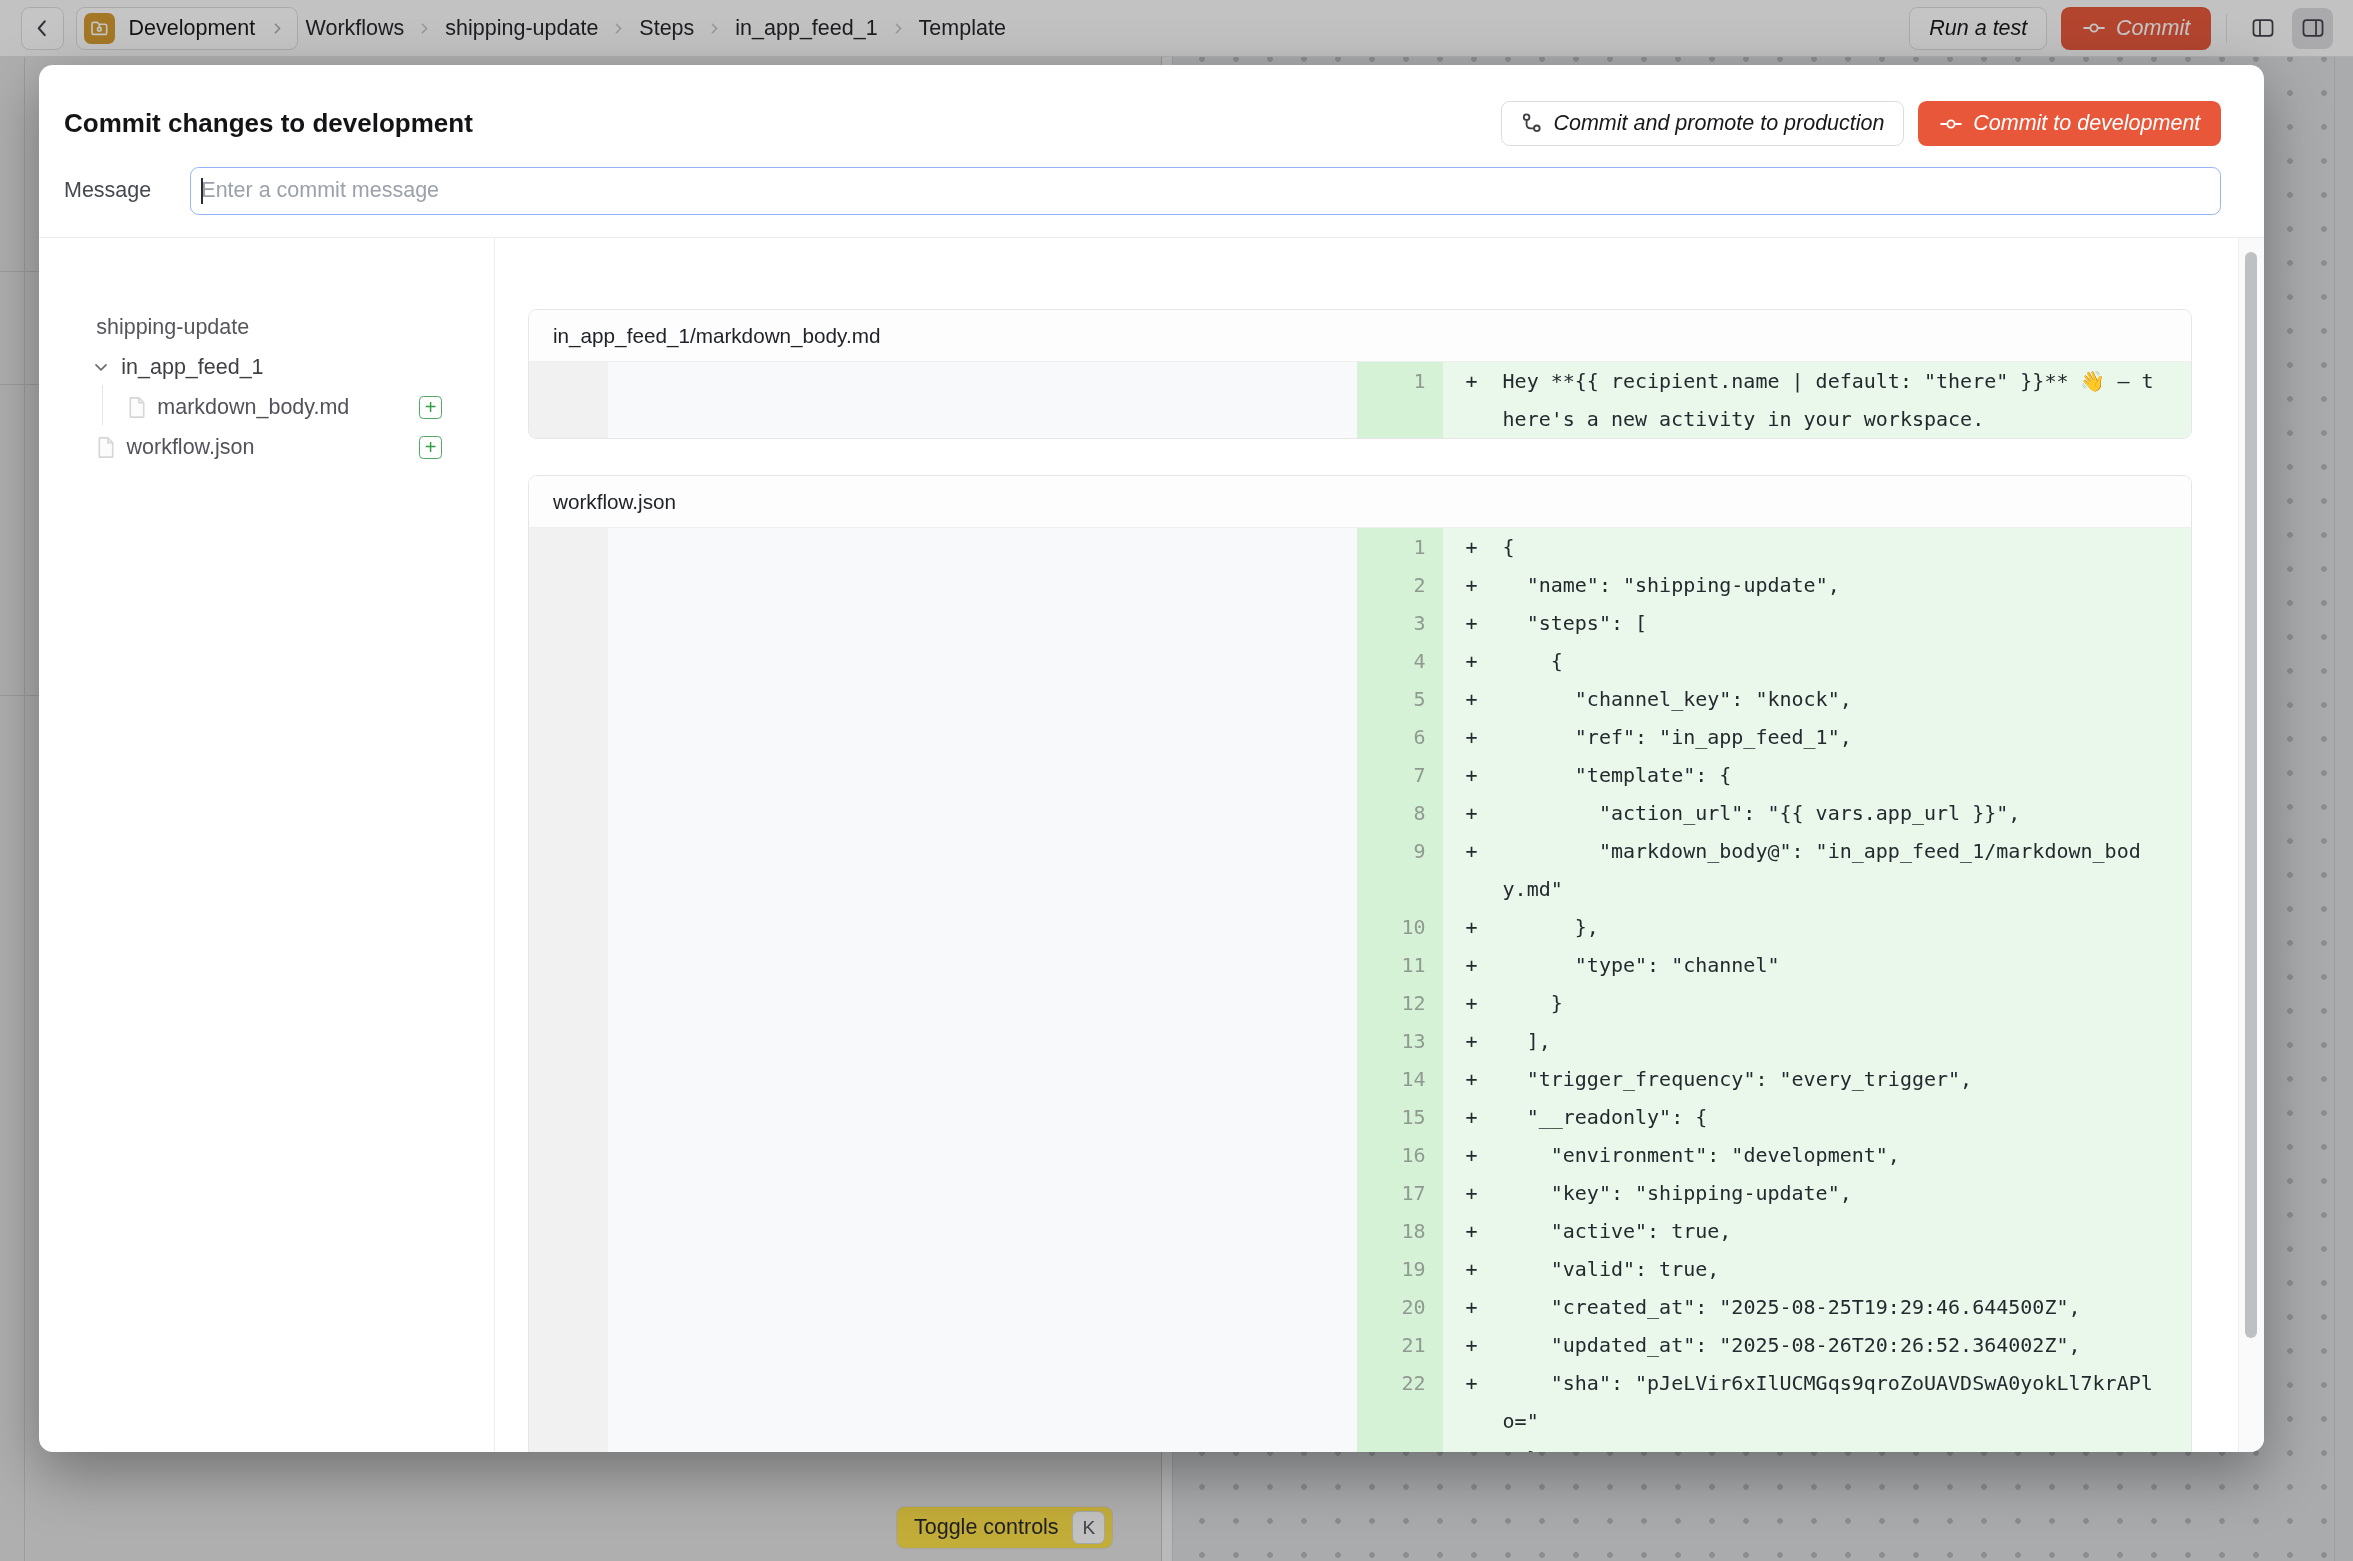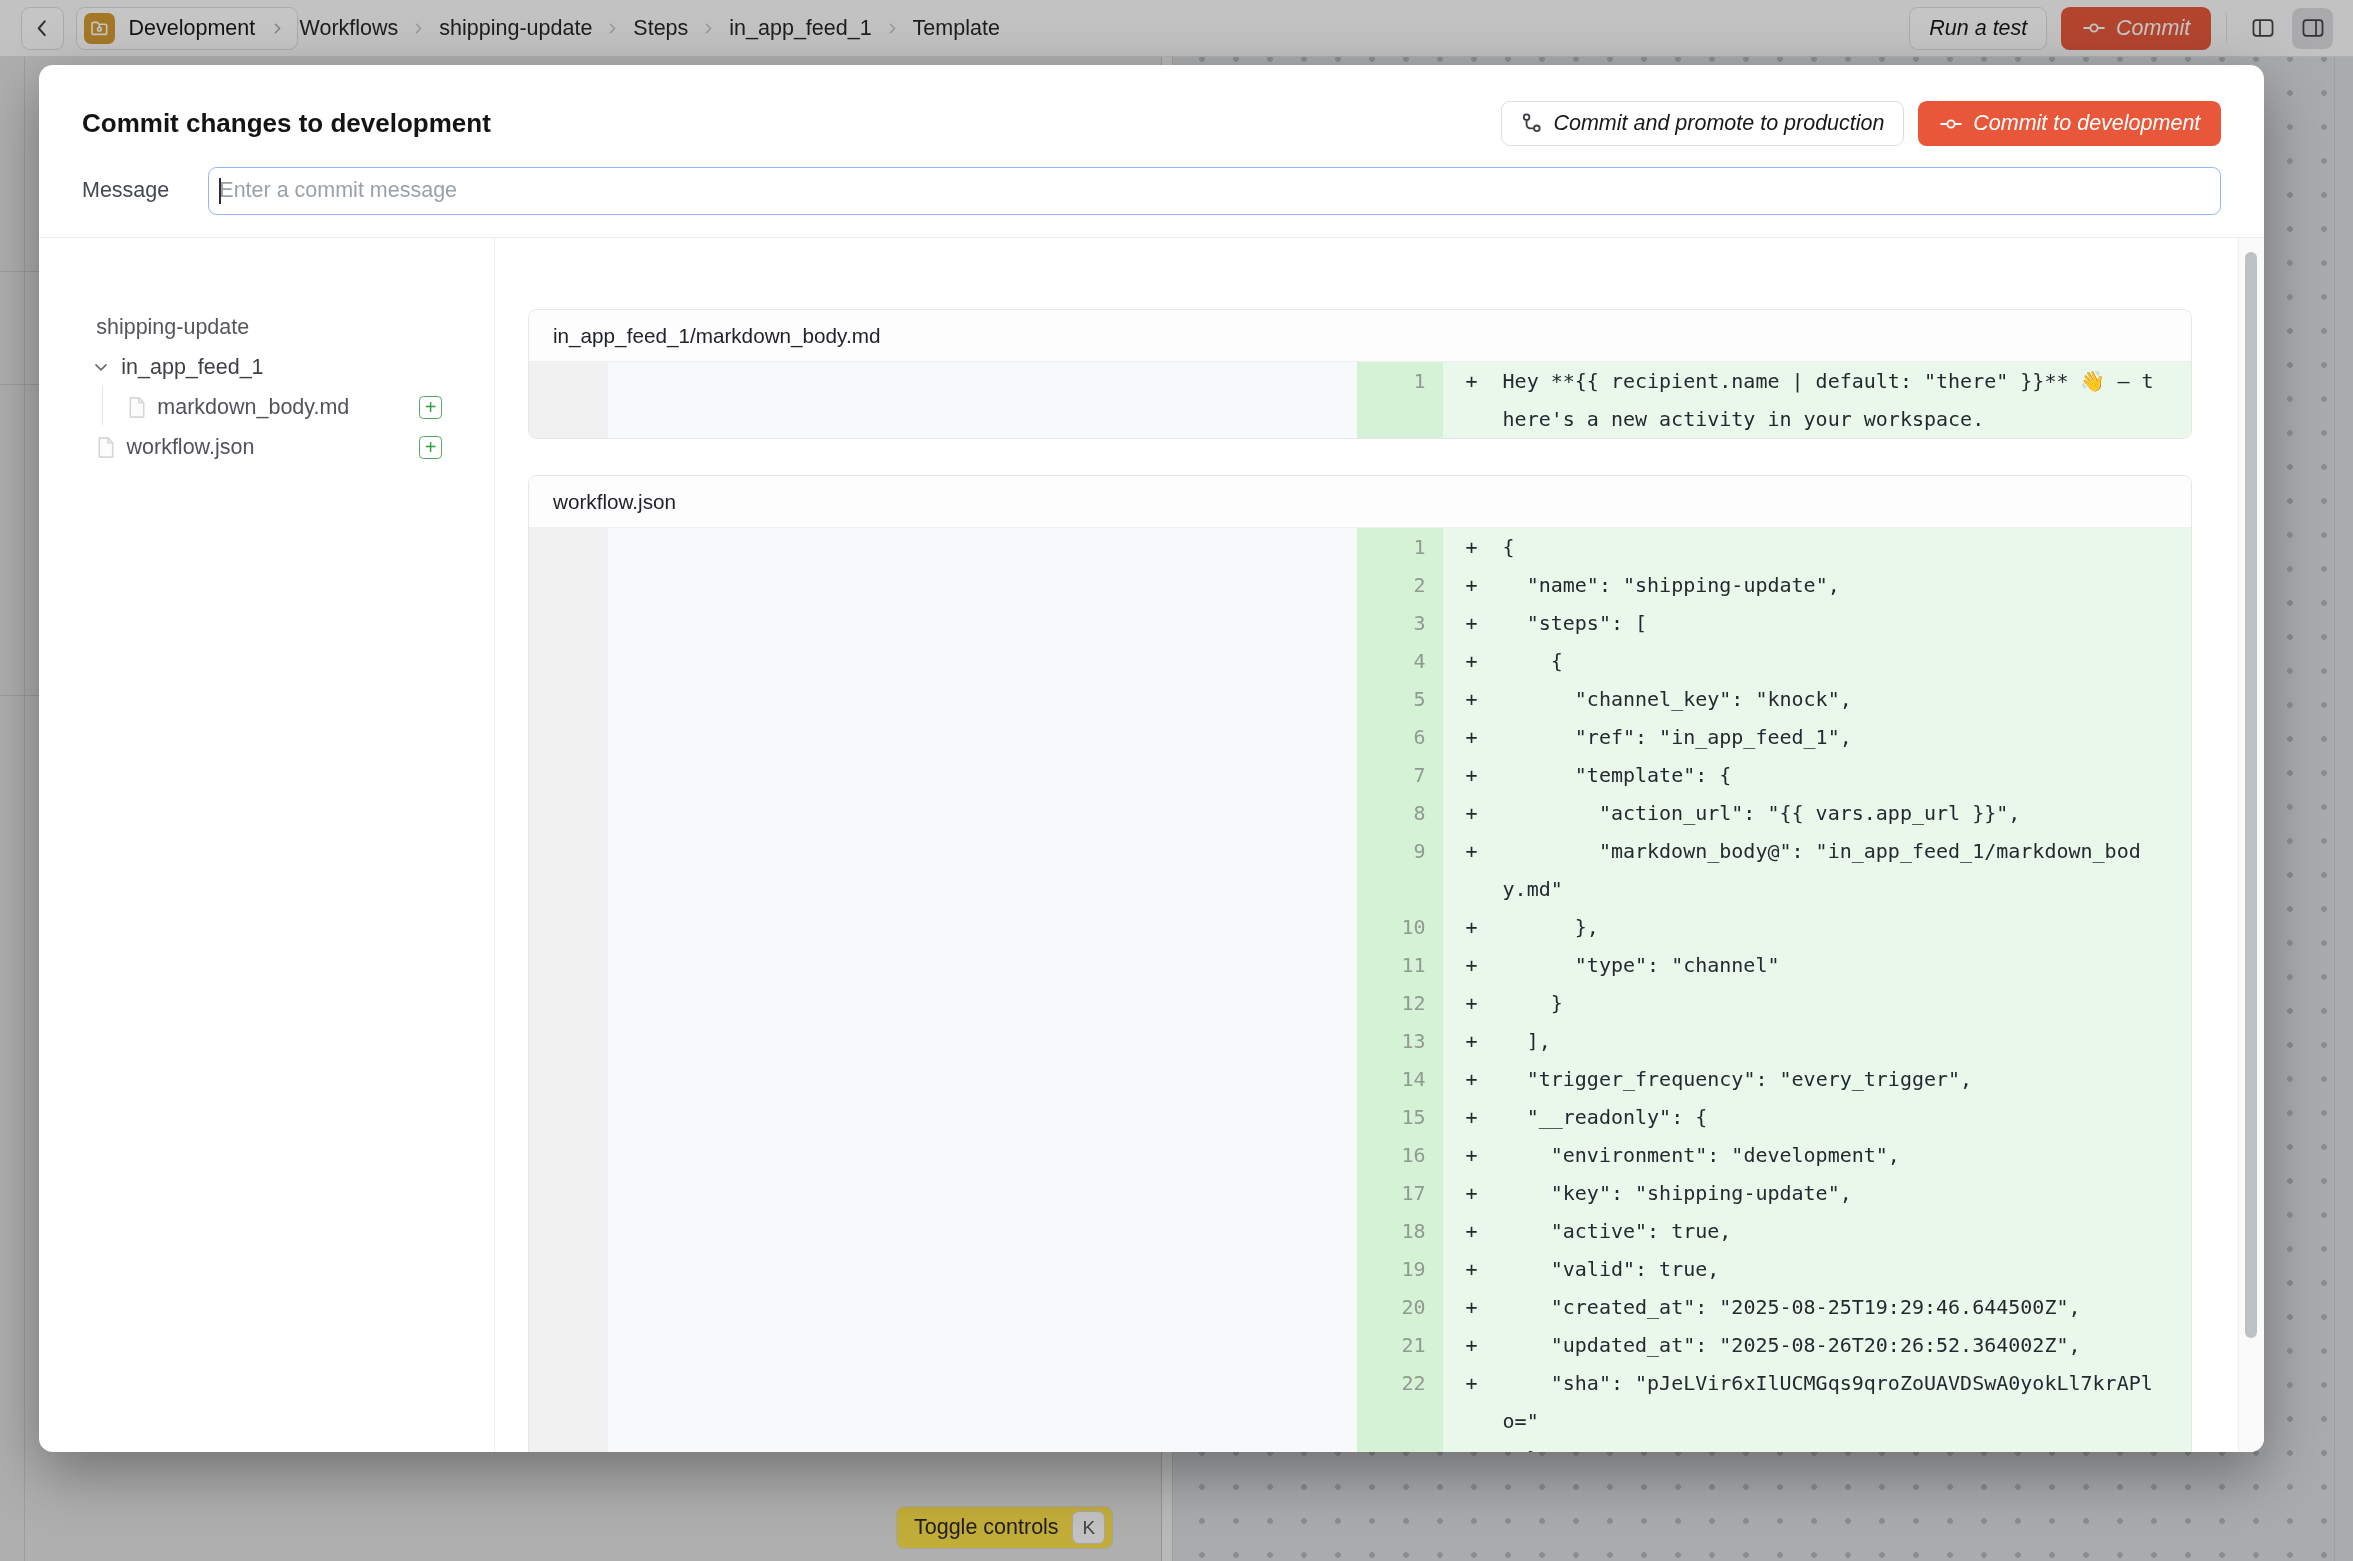--- a/index.html
+++ b/index.html
@@ -10,21 +10,21 @@
   
   .topbar { position:absolute; left:0; top:0; right:0; height:57px; background:#FBFBFB;
             border-bottom:0.9px solid #E3E3E6; display:flex; align-items:center; padding:0 20.7px; z-index:1; }
   .iconbtn { height:43px; width:43px; border:0.9px solid #DCDCE0; border-radius:8.6px; background:#FFFFFF;
              display:flex; align-items:center; justify-content:center; }
   .env-chip { display:flex; align-items:center; gap:14px; height:43px; margin-left:12px;
               border:0.9px solid #DCDCE0; border-radius:8.6px; background:#FFFFFF; padding:0 10.3px 0 6.9px; }
   .env-badge { width:31px; height:31px; border-radius:6.9px; background:#D49A2E; display:flex;
                align-items:center; justify-content:center; }
   .env-label { font-size:21.5px; color:#18181B; font-weight:500; }
-  .breadcrumb { display:flex; align-items:center; gap:12px; margin-left:2px; }
+  .breadcrumb { display:flex; align-items:center; gap:12px; margin-left:8px; }
   .bc-item { font-size:21.5px; color:#26262B; }
   .bc-sep, .chip-caret { display:flex; align-items:center; }
   .tb-spacer { flex:1; }
   .btn { display:flex; align-items:center; justify-content:center; gap:10.3px; height:43px;
          border-radius:8.6px; font-size:21.5px;font-style:italic; }
   .btn-plain { background:#FFFFFF; border:0.9px solid #DCDCE0; color:#18181B; padding:0 19px; }
   .btn-orange { background:#E8573A; border:none; color:#ffffff; padding:0 20.7px; font-weight:500; }
   .tb-divider { width:0.9px; height:29px; background:#E0E0E3; margin:0 15.5px; }
   .panelbtn { width:41px; height:41px; border-radius:8.6px; display:flex; align-items:center; justify-content:center; }
   .panelbtn.active { background:#DCDCDF; }
@@ -47,21 +47,21 @@
   .kbd { width:33px; height:33px; border:0.9px solid #D8D8DC; border-radius:6.9px; background:#FBFBFC;
          display:flex; align-items:center; justify-content:center; font-size:19px; color:#52525B; }
 
   
   .overlay { position:absolute; inset:0; background:rgba(12,12,14,0.24); z-index:2; }
 
   
   .modal { position:absolute; left:39px; top:65px; width:2225px; height:1387px; background:#FFFFFF;
            border-radius:13.8px; box-shadow:0 20.7px 60px rgba(0,0,0,0.35); z-index:3; overflow:hidden;
            display:flex; flex-direction:column; }
-  .m-header { padding:36px 43px 0 43px; flex:0 0 auto; border-bottom:0.9px solid #ECECEE; }
+  .m-header { padding:36px 43px 0 25px; flex:0 0 auto; border-bottom:0.9px solid #ECECEE; }
   .m-title-row { display:flex; align-items:center; justify-content:space-between; height:45px; }
   .m-title { font-size:26px; font-weight:600; color:#141416; }
   .m-actions { display:flex; align-items:center; gap:13.8px;justify-content:center; }
   .btn-h { height:45px; font-size:21.5px; }
   .m-msg-row { display:flex; align-items:center; margin-top:20.7px; margin-bottom:22.4px; }
   .m-msg-label { width:126px; font-size:21.5px; color:#44484F; flex:0 0 126px; }
   .m-input-wrap { position:relative; flex:1; }
   .m-input { width:100%; height:48px; border:1.7px solid #93B4F6; border-radius:8.6px; outline:none;
              padding:0 13.8px 0 10.3px; font-size:21.5px; color:#26262B; background:#FFFFFF;
              font-family:"Liberation Sans", sans-serif; }

